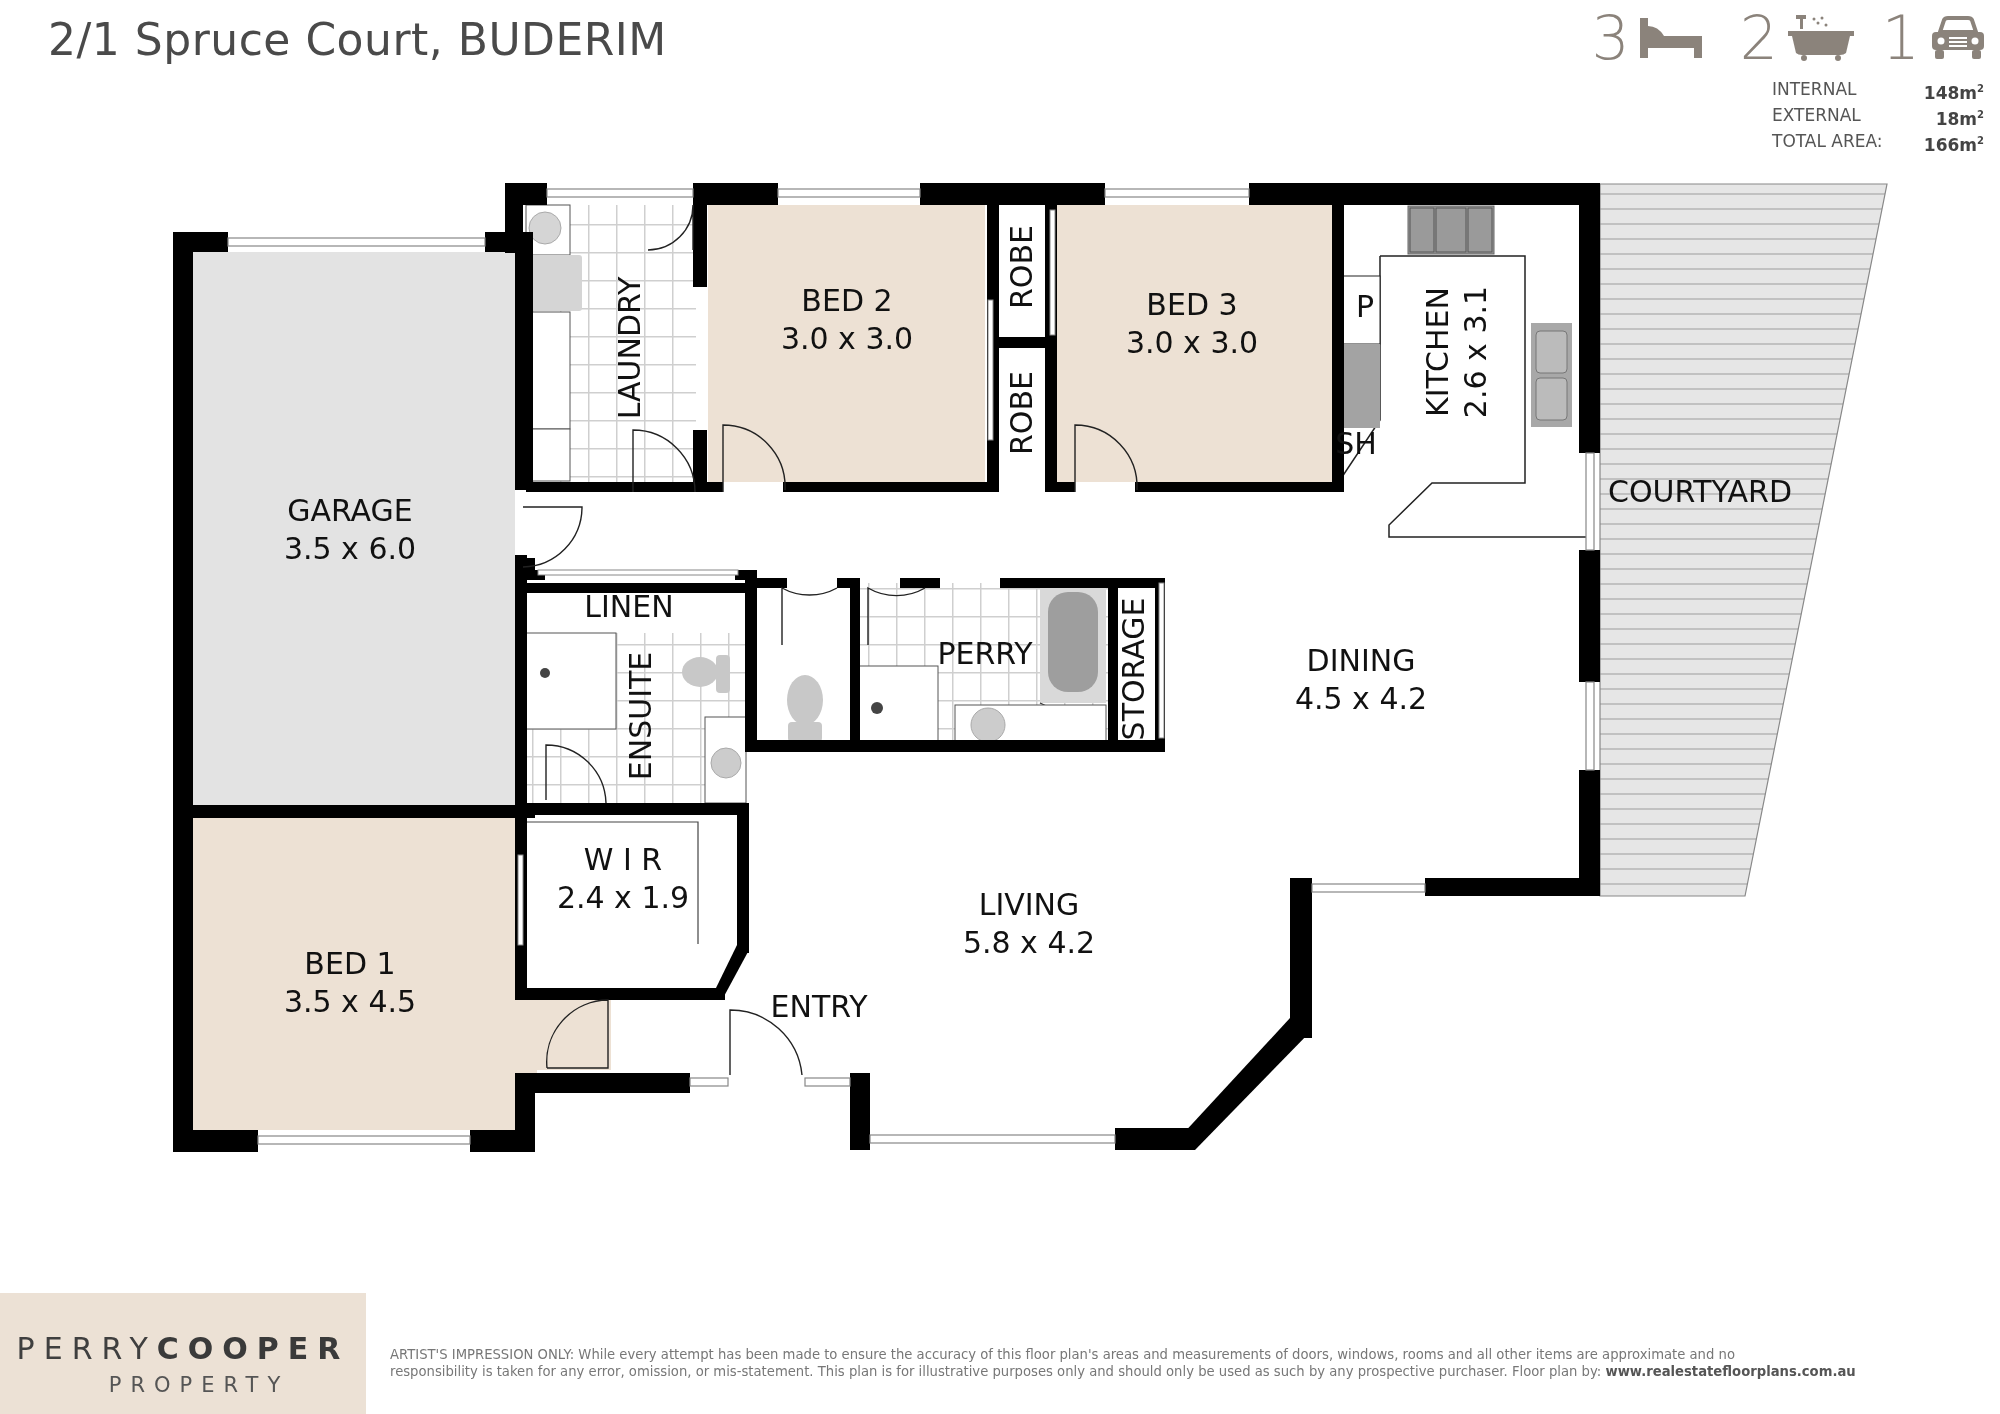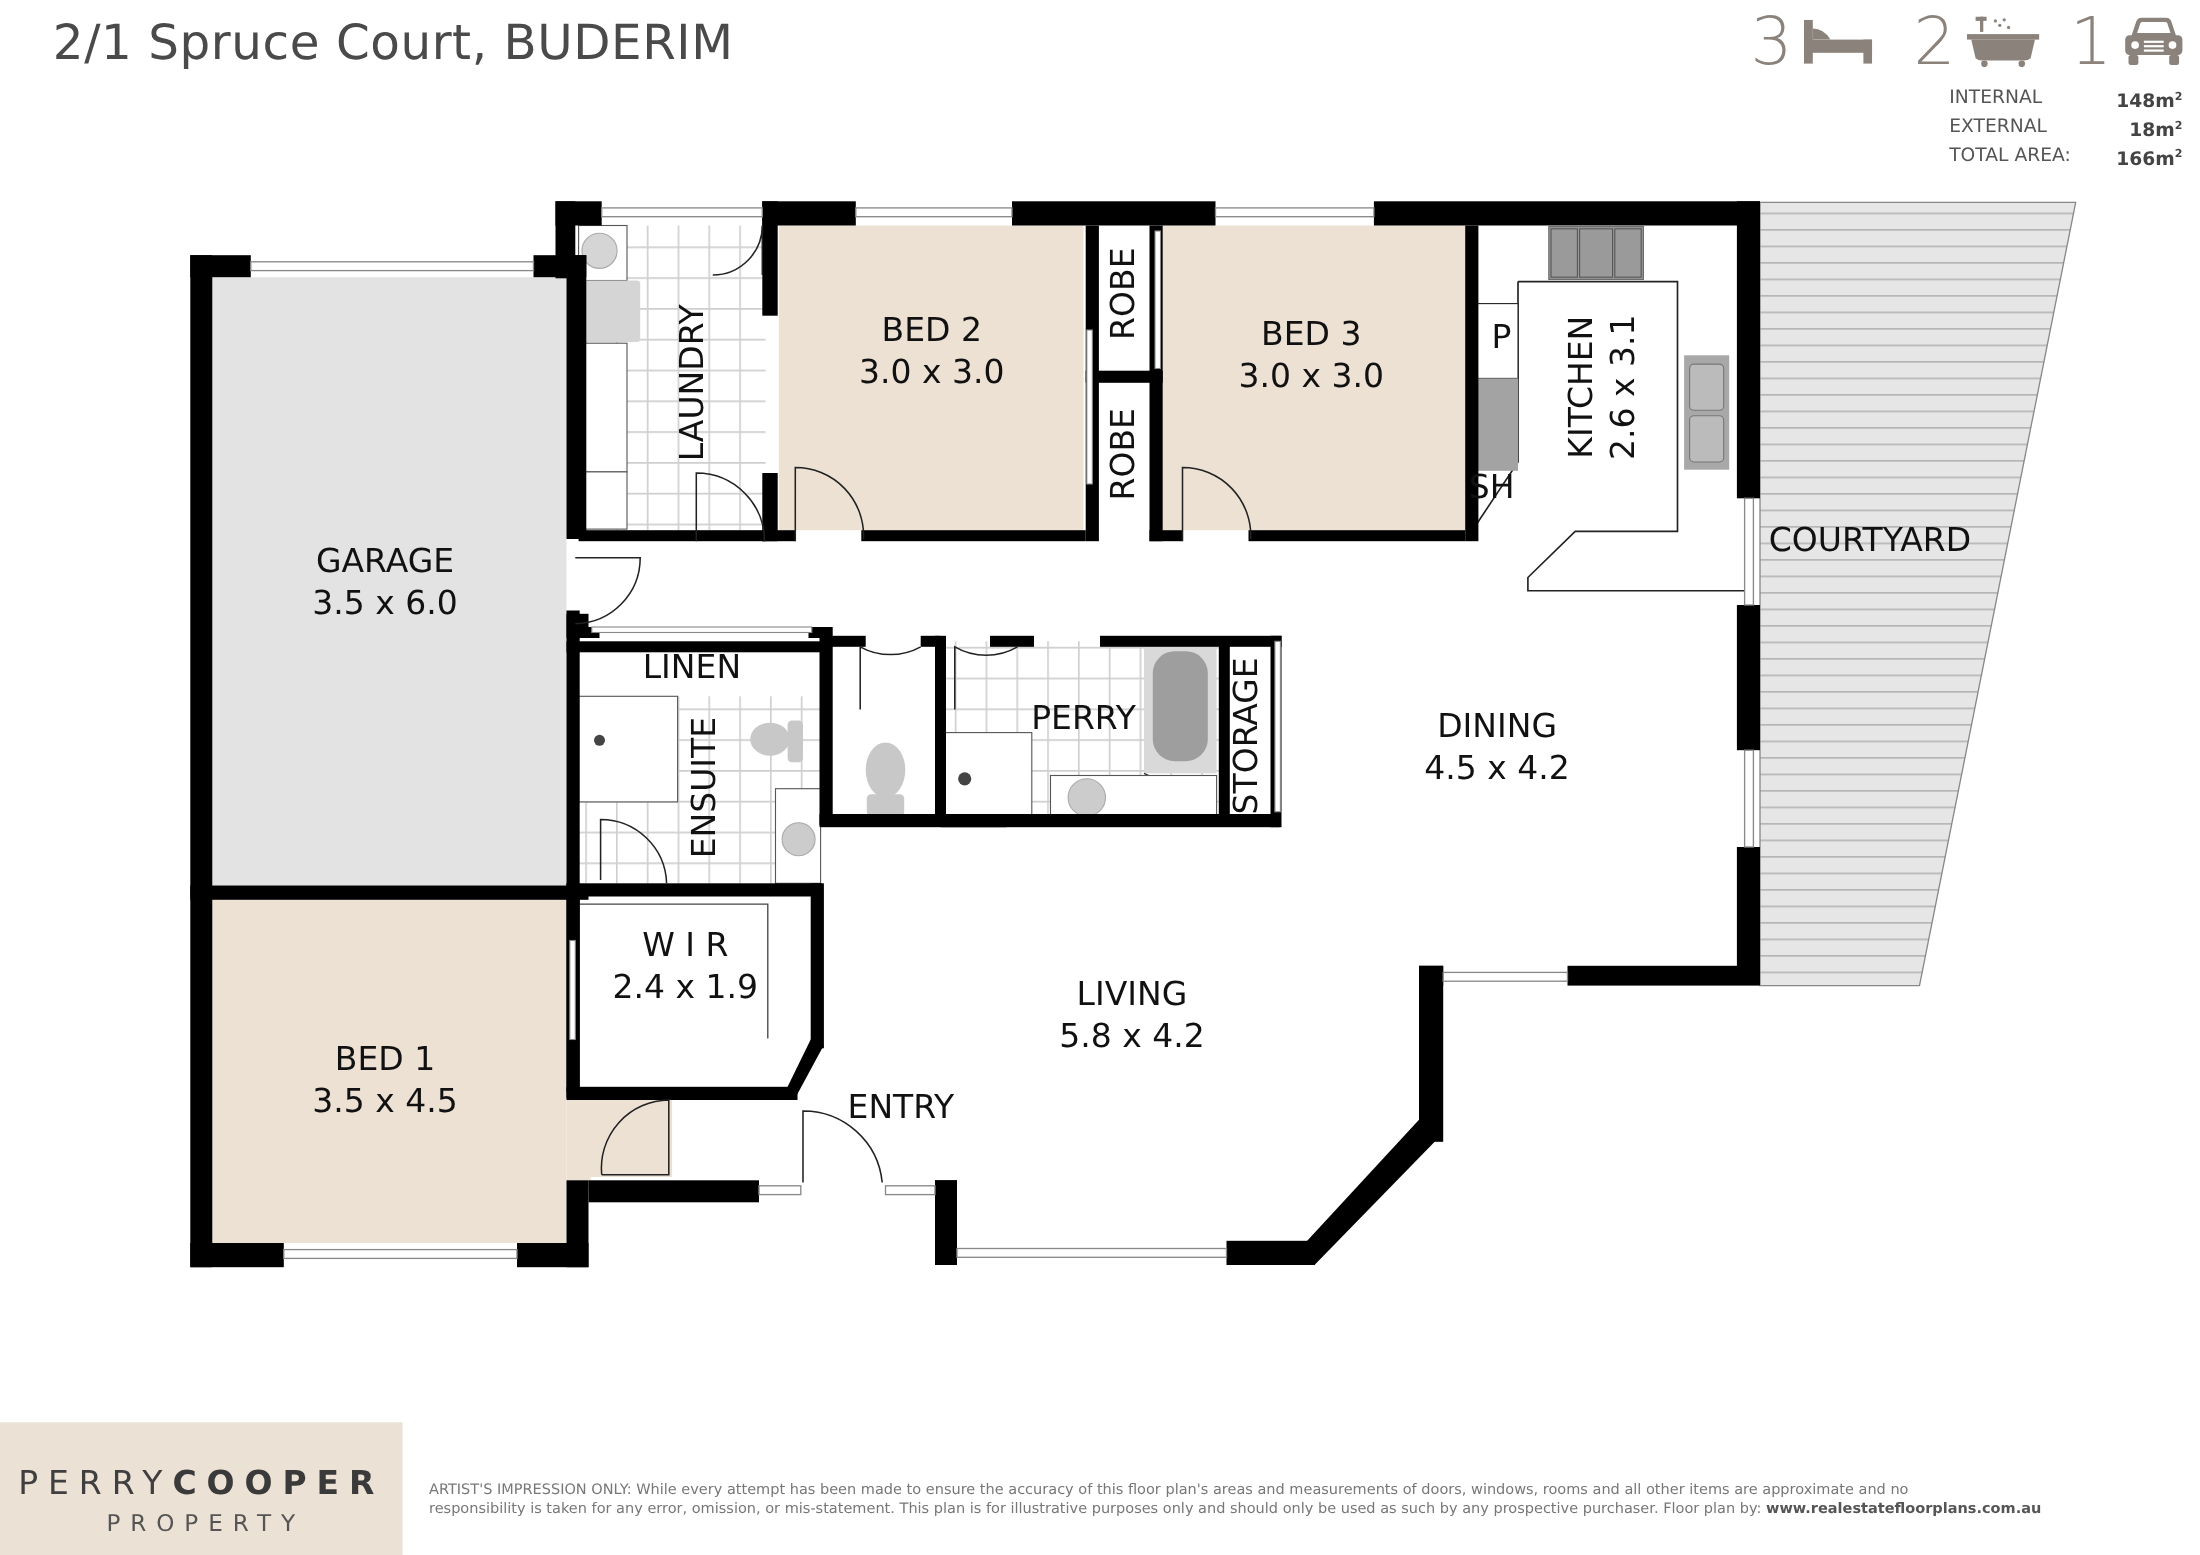--- a/index.html
+++ b/index.html
@@ -11,21 +11,21 @@
   .areas { position:absolute; top:76px; left:1772px; width:212px; font-size:17px; color:#555; }
   .areas .row { display:flex; justify-content:space-between; height:26px; line-height:26px; }
   .areas .val { font-weight:bold; color:#444; }
   .areas sup { font-size:10px; }
   .plan { position:absolute; left:0; top:0; }
   .room-label { position:absolute; text-align:center; font-size:30px; color:#111; line-height:38px; font-family:"DejaVu Sans", sans-serif; transform:translate(-50%,-50%); white-space:nowrap; }
   .room-label.vert { transform:translate(-50%,-50%) rotate(-90deg); }
   .footer-logo { position:absolute; left:0; top:1293px; width:366px; height:121px; background:#ece1d5; }
   .footer-logo .l1 { position:absolute; top:38px; left:0; width:366px; text-align:center; font-size:30px; letter-spacing:9px; color:#3f3f3f; }
   .footer-logo .l1 b { font-weight:900; color:#3a3a3a; }
-  .footer-logo .l2 { position:absolute; top:80px; left:4px; width:366px; text-align:center; font-size:21px; letter-spacing:9px; color:#555; }
+  .footer-logo .l2 { position:absolute; top:80px; left:16px; width:366px; text-align:center; font-size:21px; letter-spacing:9px; color:#555; }
   .disclaimer { position:absolute; left:390px; top:1346px; width:1600px; font-size:13.2px; line-height:17px; color:#777; }
   .disclaimer b { color:#555; }
 </style>
 </head>
 <body>
 
 <div class="title">2/1 Spruce Court, BUDERIM</div>
 
 <div class="icon-row">
   <span class="num">3</span>

